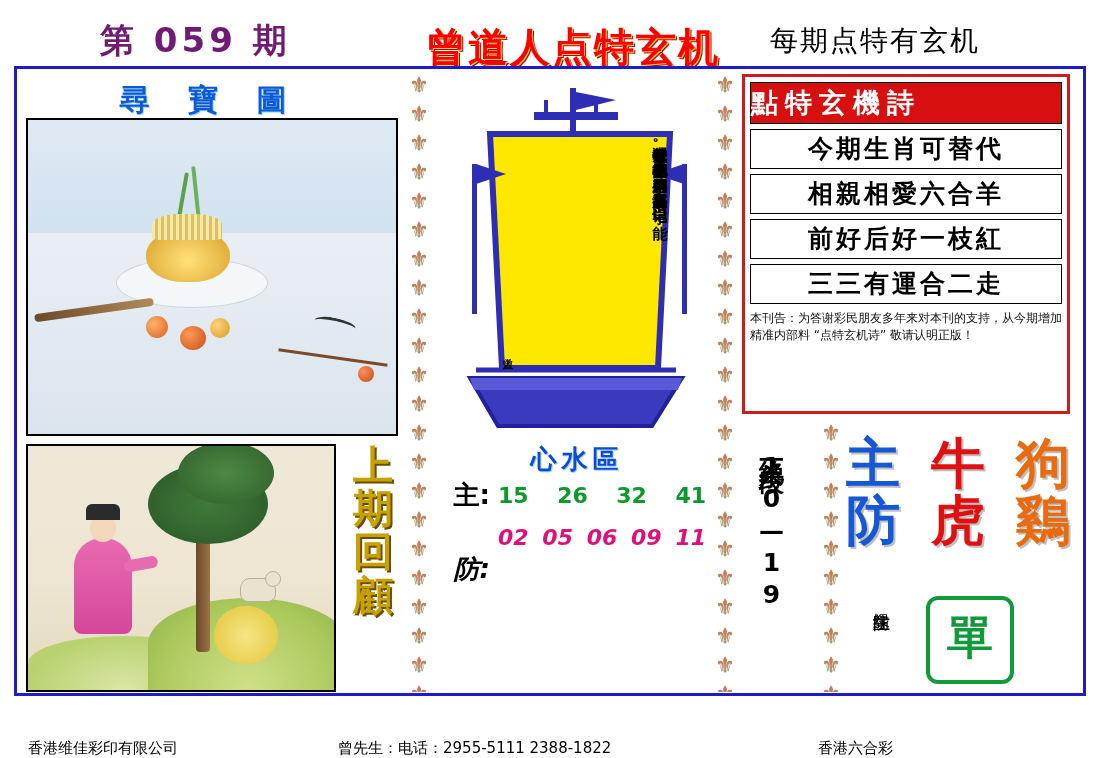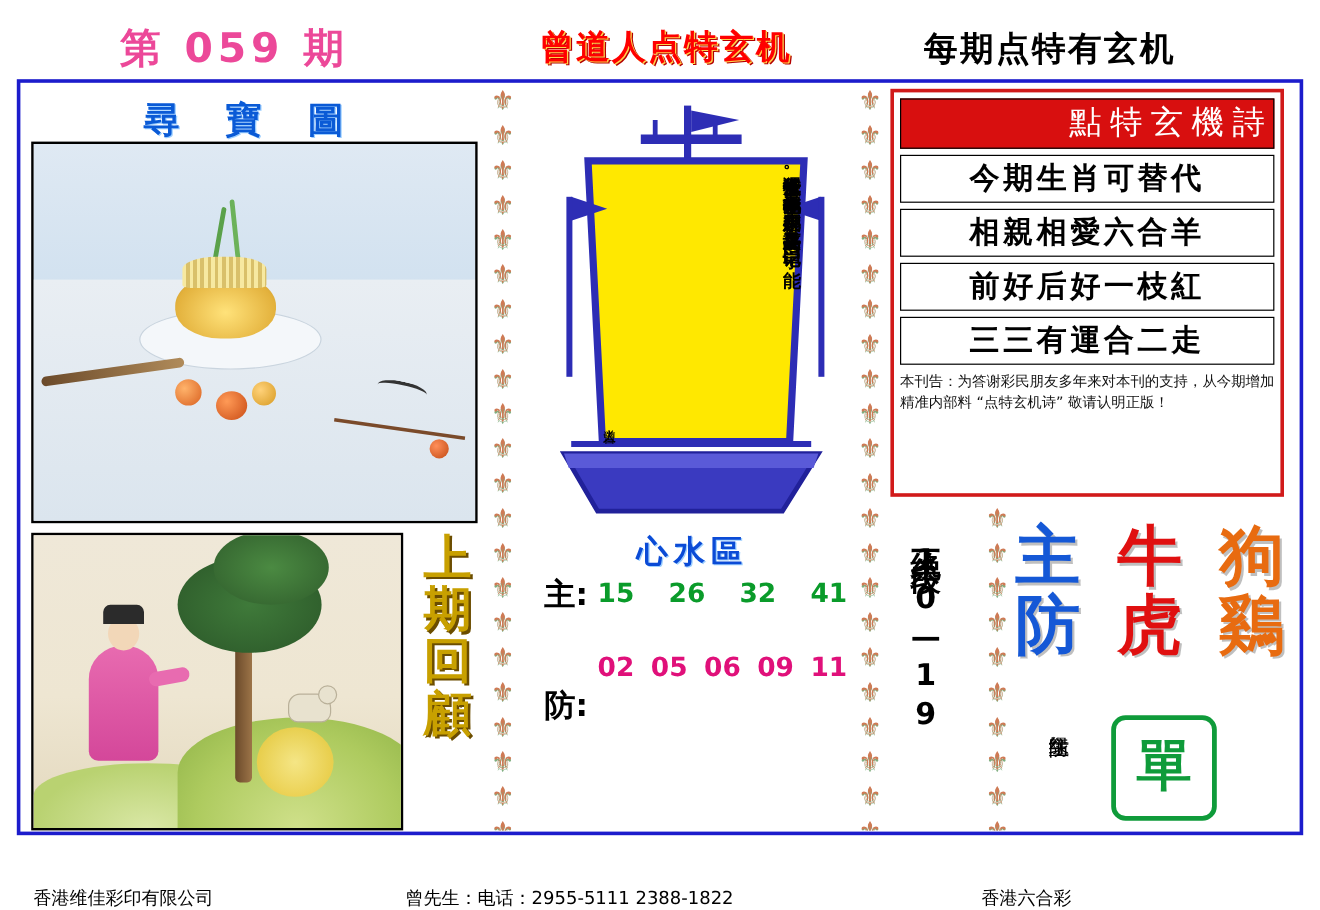--- a/index.html
+++ b/index.html
@@ -10,34 +10,34 @@
     overflow:hidden;
     position:relative;
   }
   .page{
     position:absolute;left:0;top:0;width:1100px;height:758px;
     background:#ffffff;
   }
   
   .issue{
     position:absolute;left:100px;top:18px;
-    font-size:34px;font-weight:bold;color:#ec4899;
+    font-size:34px;font-weight:bold;color:#701a75;
     font-family:"DejaVu Sans","Liberation Sans",sans-serif;
     letter-spacing:4px;
   }
   .title-main{
-    position:absolute;left:390px;top:20px;width:330px;text-align:center;
-    font-size:28px;font-weight:bold;
+    position:absolute;left:408px;top:20px;width:330px;text-align:center;
+    font-size:40px;font-weight:bold;
     color:#ff0000;
     letter-spacing:2px;
     text-shadow:1px 1px 0 #ffd34d,2px 2px 0 #b30000;
   }
   .title-sub{
     position:absolute;left:770px;top:22px;width:300px;
-    font-size:28px;font-weight:bold;color:#000;letter-spacing:2px;
+    font-size:28px;font-weight:normal;color:#000;letter-spacing:2px;
   }
   
   .frame{
     position:absolute;left:14px;top:66px;width:1072px;height:630px;
     border:3px solid #1c1ccc;
     background:#ffffff;
     box-sizing:border-box;
   }
   
   .left-col{
@@ -108,37 +108,37 @@
   .num-label{
     width:58px;text-align:right;font-size:26px;font-weight:bold;color:#000;
     padding-right:8px;
   }
   .nums{flex:1;display:flex;justify-content:space-between;padding-right:8px;}
   .nums span{font-size:22px;font-weight:bold;}
   .row-green span{color:#0a9b2a;}
   .row-blue span{color:#1f3fd1;}
   .row-red span{color:#e0107a;}
   .row-orange span{color:#d1531f;}
-  .num-block .grp{margin-top:31px;}
+  .num-block .grp{margin-top:12px;font-style:italic;}
   
   .juesha{
     position:absolute;left:742px;top:440px;width:46px;height:260px;
     font-size:25px;font-weight:bold;color:#000;
     writing-mode:vertical-rl;text-orientation:upright;
     letter-spacing:3px;
   }
   
   .poem-box{
     position:absolute;left:742px;top:74px;width:328px;height:340px;
     border:3px solid #d11a1a;background:#ffffff;box-sizing:border-box;
     padding:5px;
   }
   .poem-head{
     height:40px;background:#d80f0f;border:1px solid #000;
-    color:#fff;font-size:27px;font-weight:normal;text-align:right;
+    color:#fff;font-size:27px;font-weight:bold;text-align:left;
     line-height:40px;letter-spacing:7px;
   }
   .poem-line{
     margin-top:5px;height:38px;border:1px solid #000;
     font-size:25px;font-weight:bold;color:#000;text-align:center;
     line-height:38px;letter-spacing:3px;background:#fff;
   }
   .poem-note{
     margin-top:6px;font-size:12px;color:#111;line-height:1.45;
     text-align:left;

